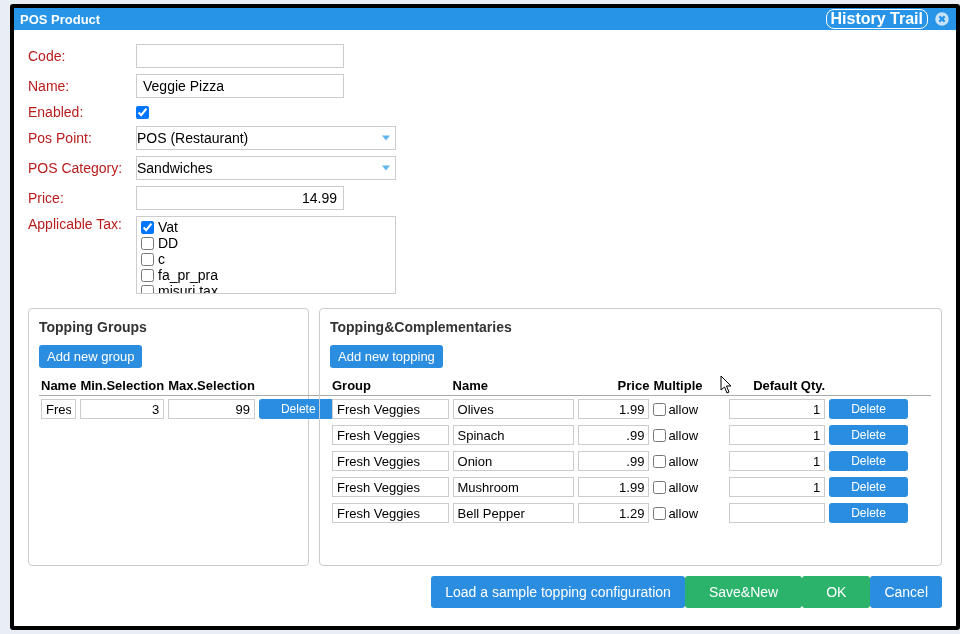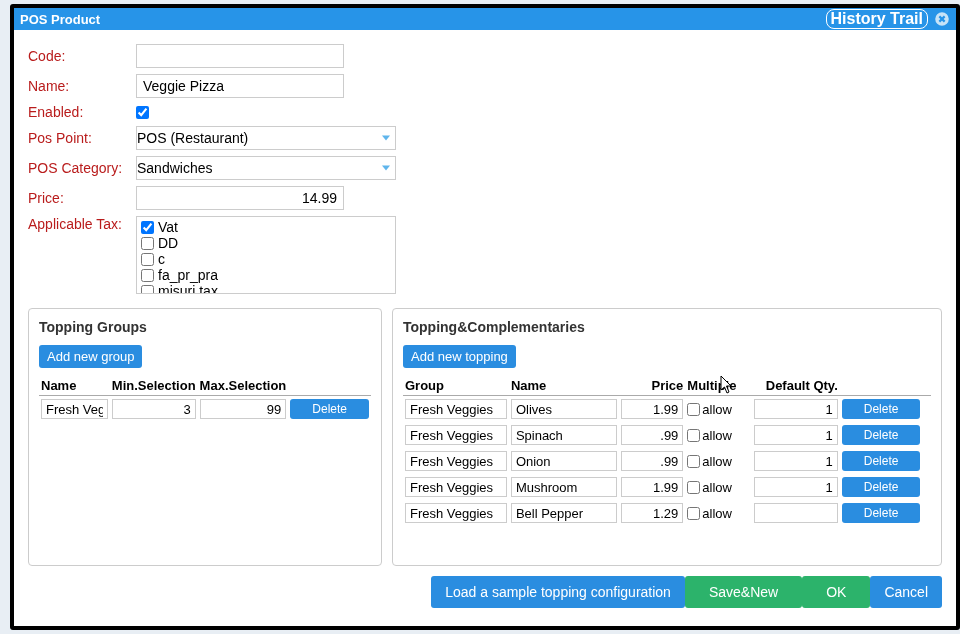--- a/index.html
+++ b/index.html
@@ -121,21 +121,21 @@
   display: flex;
   gap: 10px;
   margin-top: 14px;
 }
 .panel {
   border: 1px solid #ccc;
   border-radius: 4px;
   padding: 10px;
   height: 258px;
 }
-.panel-left { width: 354px; }
+.panel-left { width: 281px; }
 .panel-right { flex: 1; }
 .panel-title {
   font-weight: bold;
   font-size: 14px;
   color: #333;
   margin-bottom: 10px;
 }
 .btn-blue {
   background: #2a8de0;
   color: #fff;

